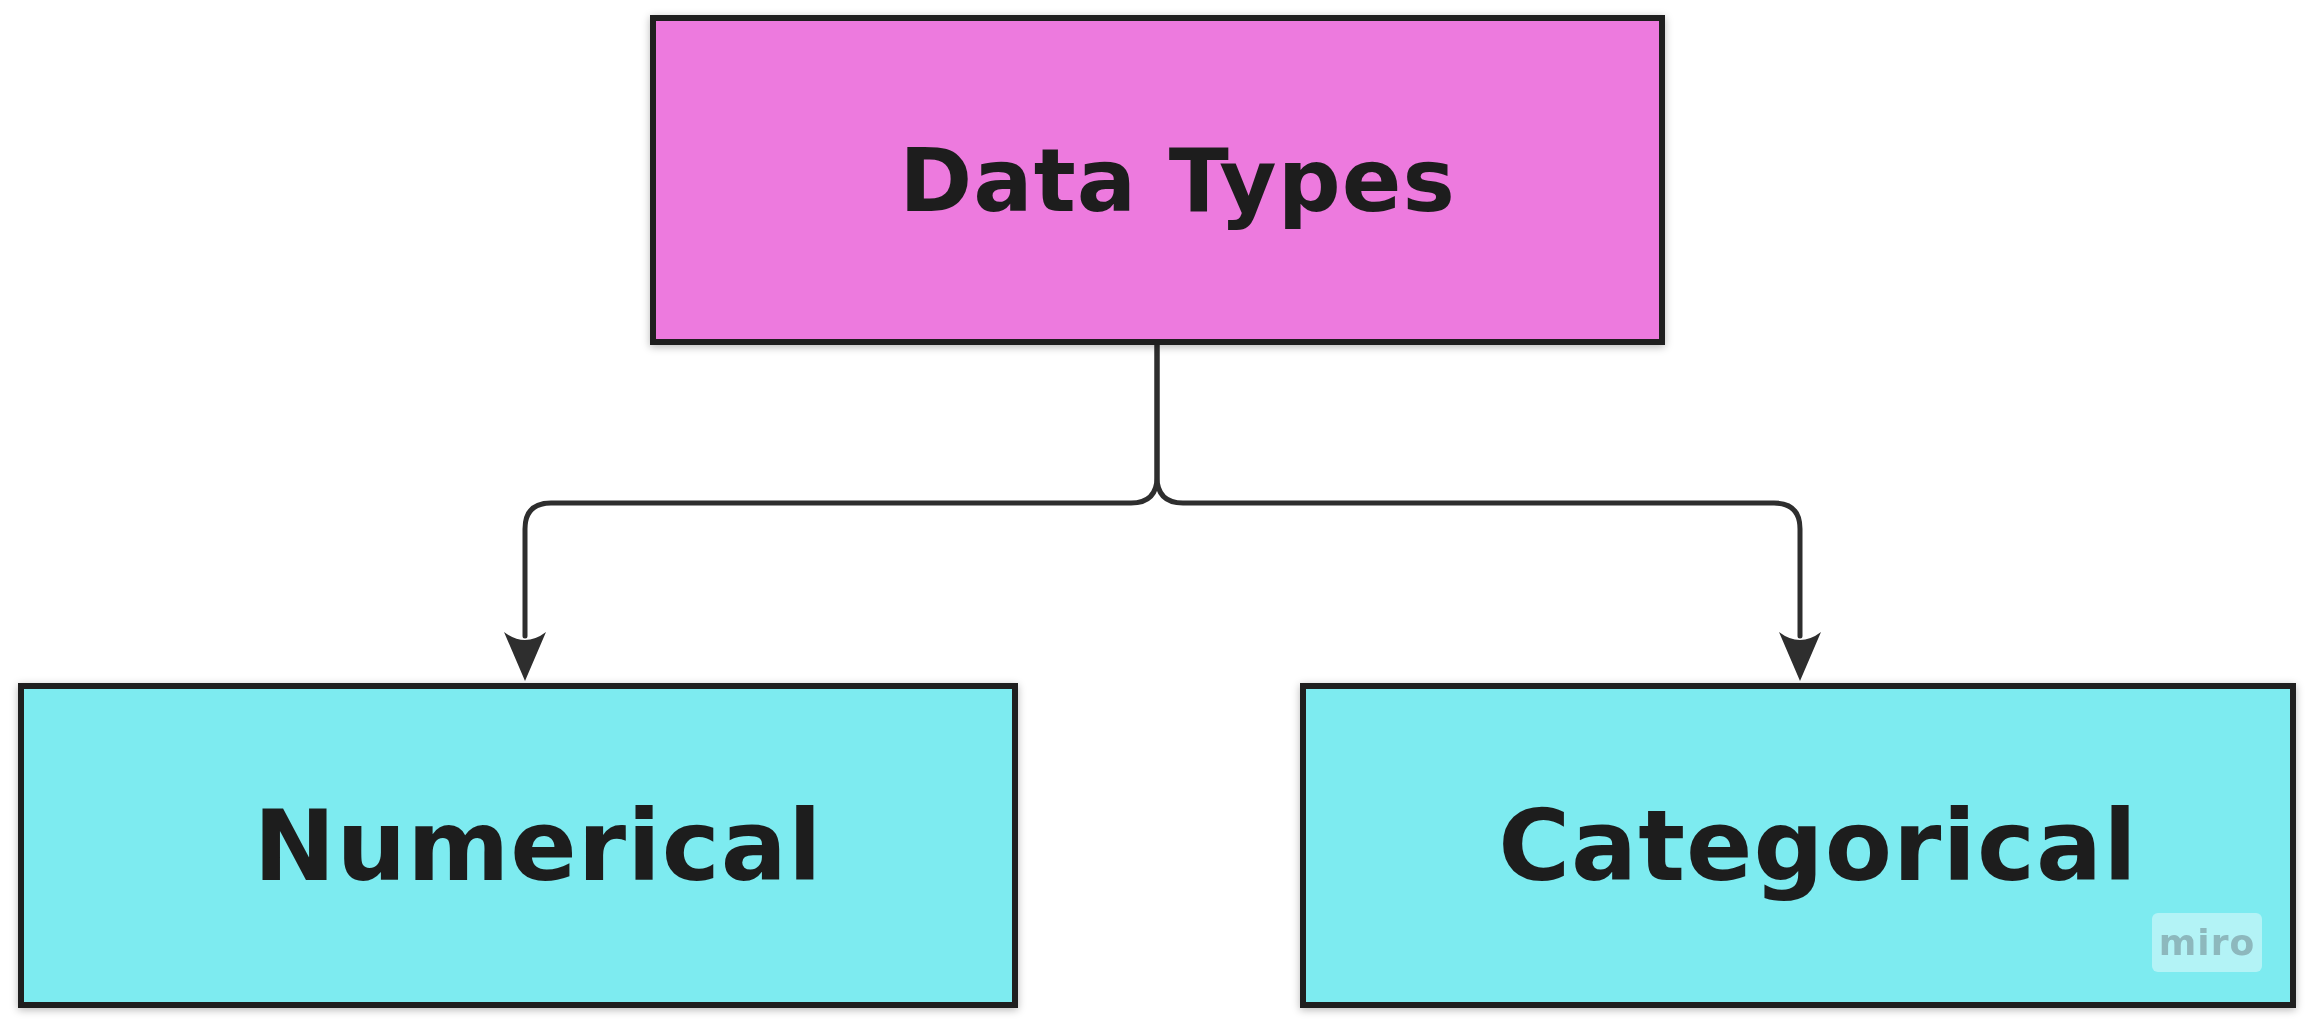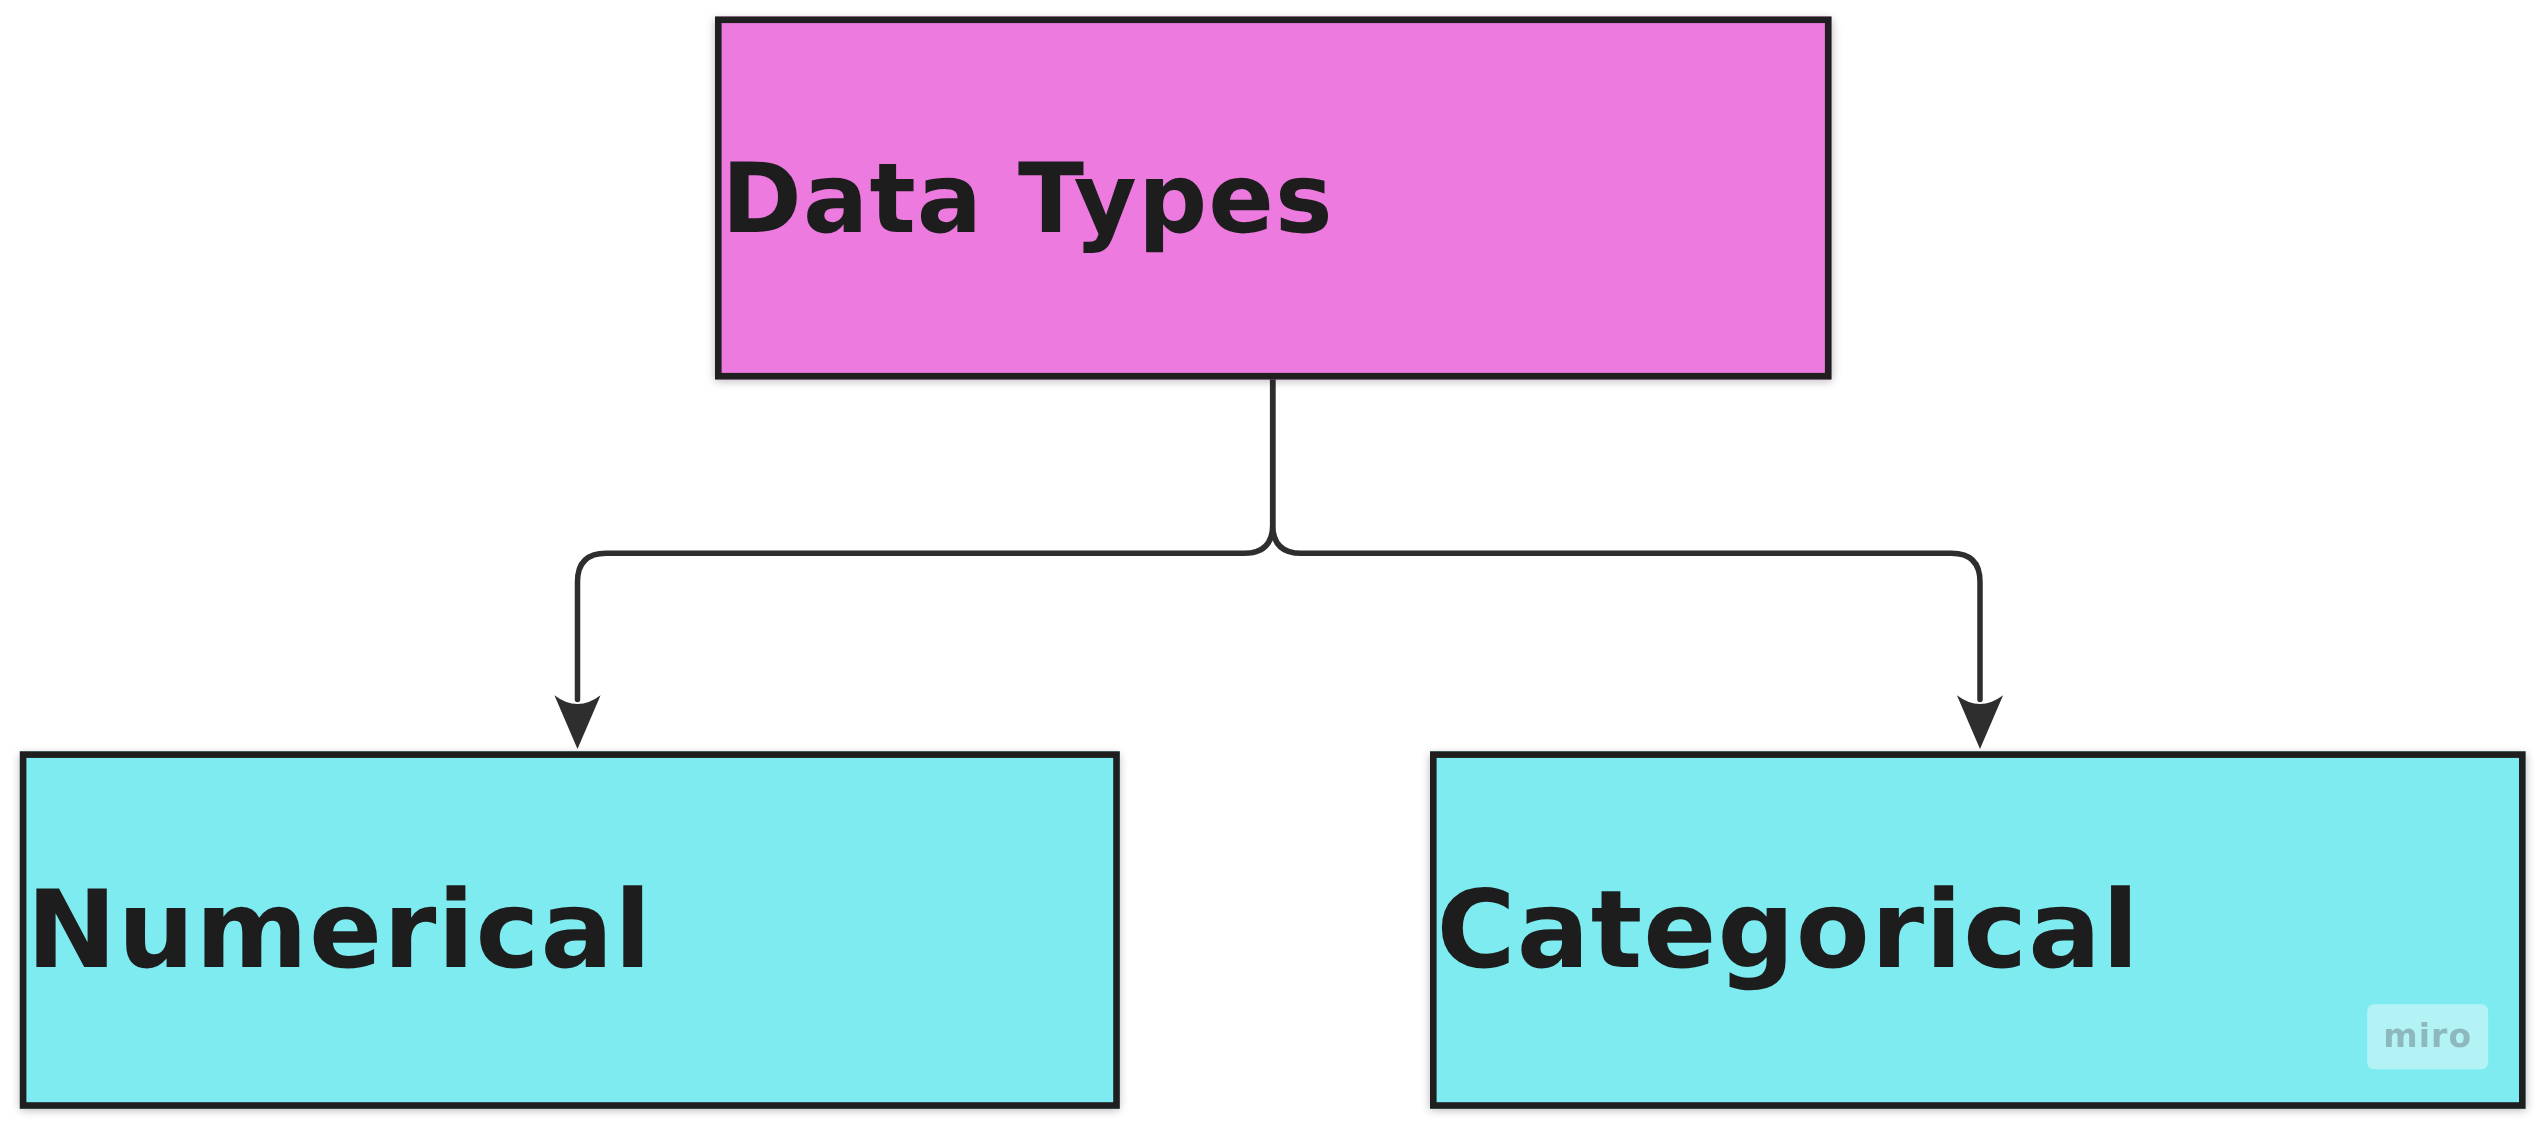--- a/index.html
+++ b/index.html
@@ -26,27 +26,28 @@
     position: absolute;
     left: 0; top: 0;
     width: 2313px;
     height: 1028px;
   }
 
   .node {
     position: absolute;
     display: flex;
     align-items: center;
-    justify-content: flex-start;
+    justify-content: center;
     border: 6px solid var(--node-border);
     box-shadow: 0 2px 8px rgba(0,0,0,0.28);
     color: var(--text);
     font-weight: bold;
     text-align: center;
     letter-spacing: 1px;
+    padding-left: 40px;
   }
 
   .node-root {
     left: 650px; top: 15px;
     width: 1015px; height: 330px;
     background: var(--root-fill);
     font-size: 88px;
   }
 
   .node-child {
@@ -59,21 +60,21 @@
 
   .watermark {
     position: absolute;
     left: 2152px; top: 913px;
     width: 110px; height: 59px;
     background: rgba(255,255,255,0.42);
     border-radius: 6px;
     display: flex;
     align-items: center;
     justify-content: center;
-    font-size: 30px;
+    font-size: 36px;
     font-weight: bold;
     letter-spacing: 1px;
     color: rgba(110, 135, 142, 0.55);
   }
 </style>
 </head>
 <body>
 
 <div class="canvas">
 

